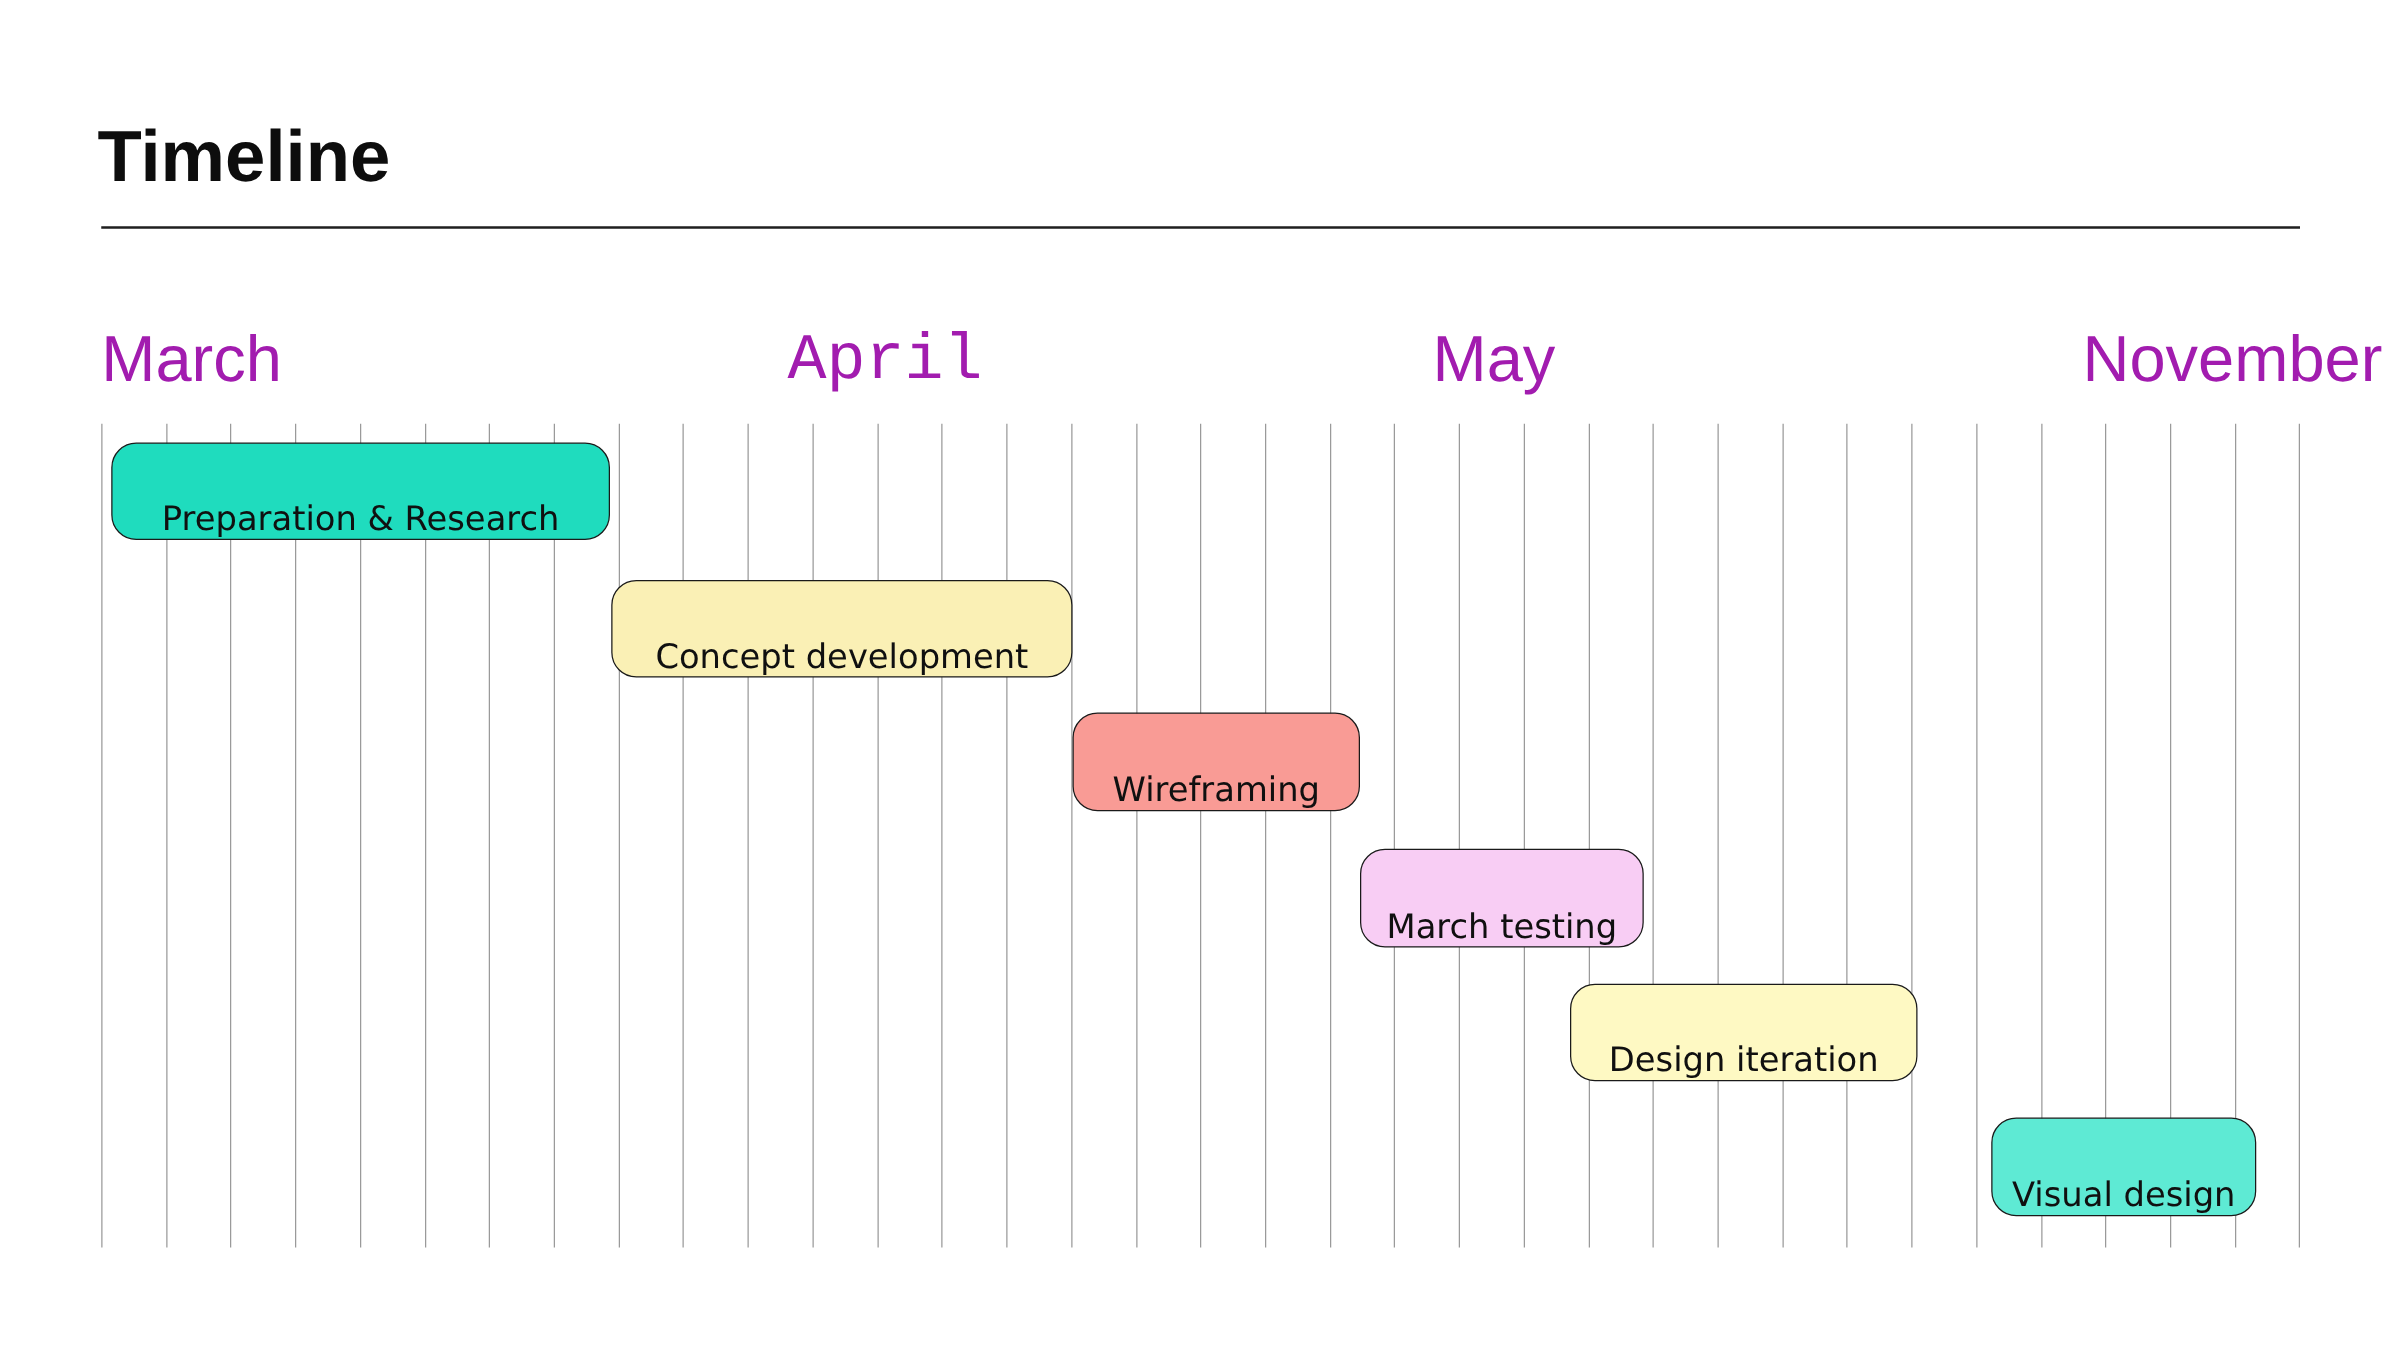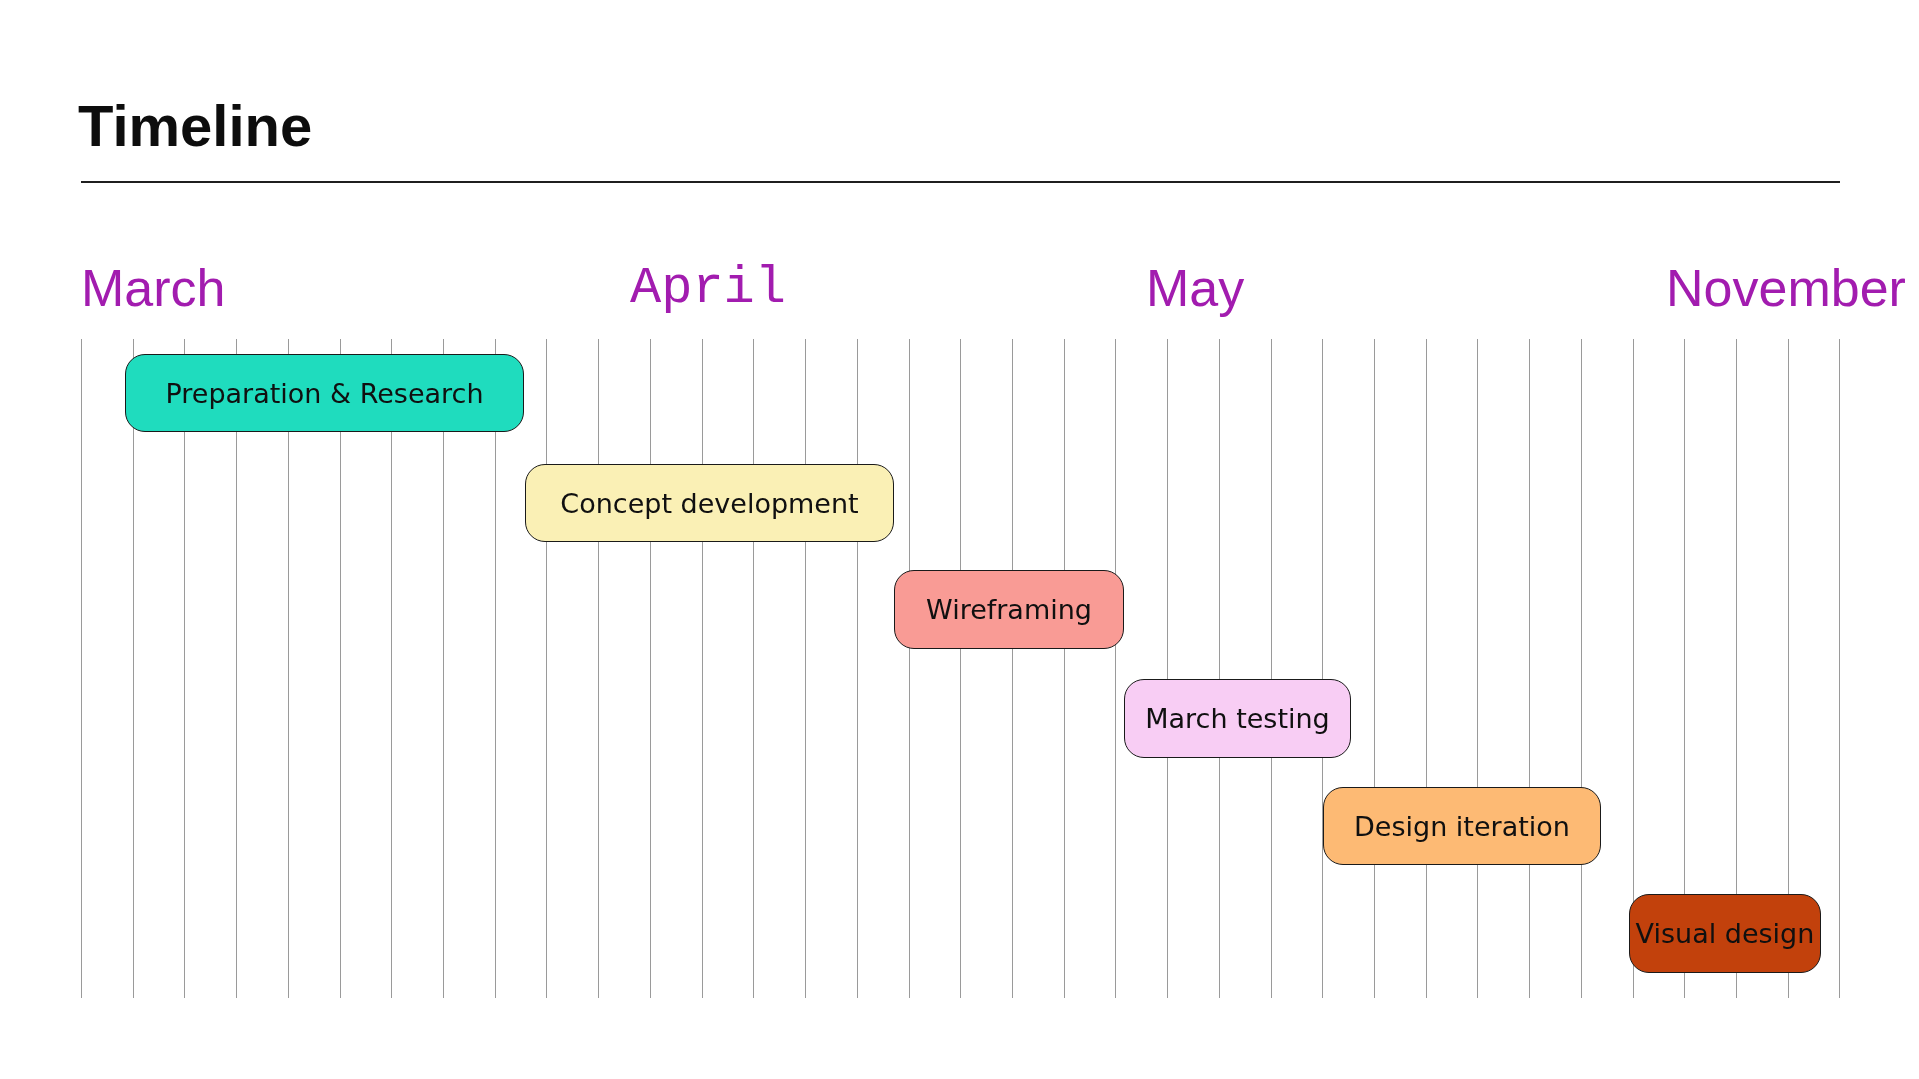--- a/index.html
+++ b/index.html
@@ -51,23 +51,22 @@
     position: absolute;
     width: 1px;
     background: #9a9a9a;
   }
   .task-bar {
     position: absolute;
     box-sizing: border-box;
     border: 1.5px solid #1a1a1a;
     border-radius: 20px;
     display: flex;
-    align-items: center;
+    align-items: flex-end;
     justify-content: center;
-    margin-left: 36px;
   }
   .task-bar span {
     font-family: "DejaVu Sans", sans-serif;
     font-size: 27px;
     color: #101010;
     white-space: nowrap;
   }
 </style>
 </head>
 <body>
@@ -124,20 +123,20 @@
       </div>
       <div class="task-bar" style="left: 489px; top: 464px; width: 369px; height: 78px; background: rgb(250, 240, 181); border-color: rgb(26, 26, 26);">
         <span>Concept development</span>
       </div>
       <div class="task-bar" style="left: 858px; top: 570px; width: 230px; height: 79px; background: rgb(249, 155, 149); border-color: rgb(26, 26, 26);">
         <span>Wireframing</span>
       </div>
       <div class="task-bar" style="left: 1088px; top: 679px; width: 227px; height: 79px; background: rgb(248, 205, 244); border-color: rgb(26, 26, 26);">
         <span>March testing</span>
       </div>
-      <div class="task-bar" style="left: 1287px; top: 787px; width: 278px; height: 78px; background: #fdba74; border-color: rgb(26, 26, 26);">
+      <div class="task-bar" style="left: 1256px; top: 787px; width: 278px; height: 78px; background: #fef9c3; border-color: rgb(26, 26, 26);">
         <span>Design iteration</span>
       </div>
-      <div class="task-bar" style="left: 1593px; top: 894px; width: 192px; height: 79px; background: #c2410c; border-color: rgb(26, 26, 26);">
+      <div class="task-bar" style="left: 1593px; top: 894px; width: 212px; height: 79px; background: #5eead4; border-color: rgb(26, 26, 26);">
         <span>Visual design</span>
       </div>
     </div>
 </div>
 
 </body></html>

